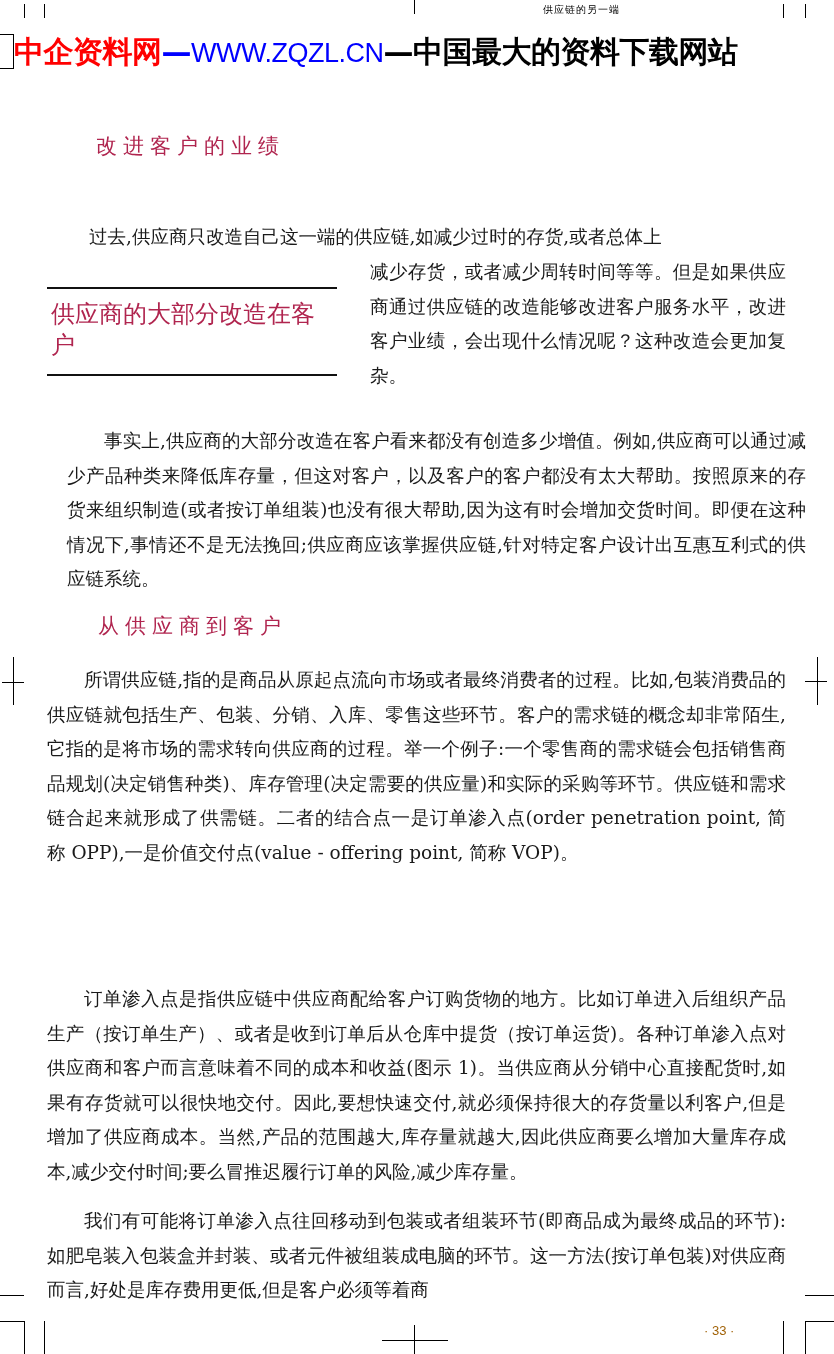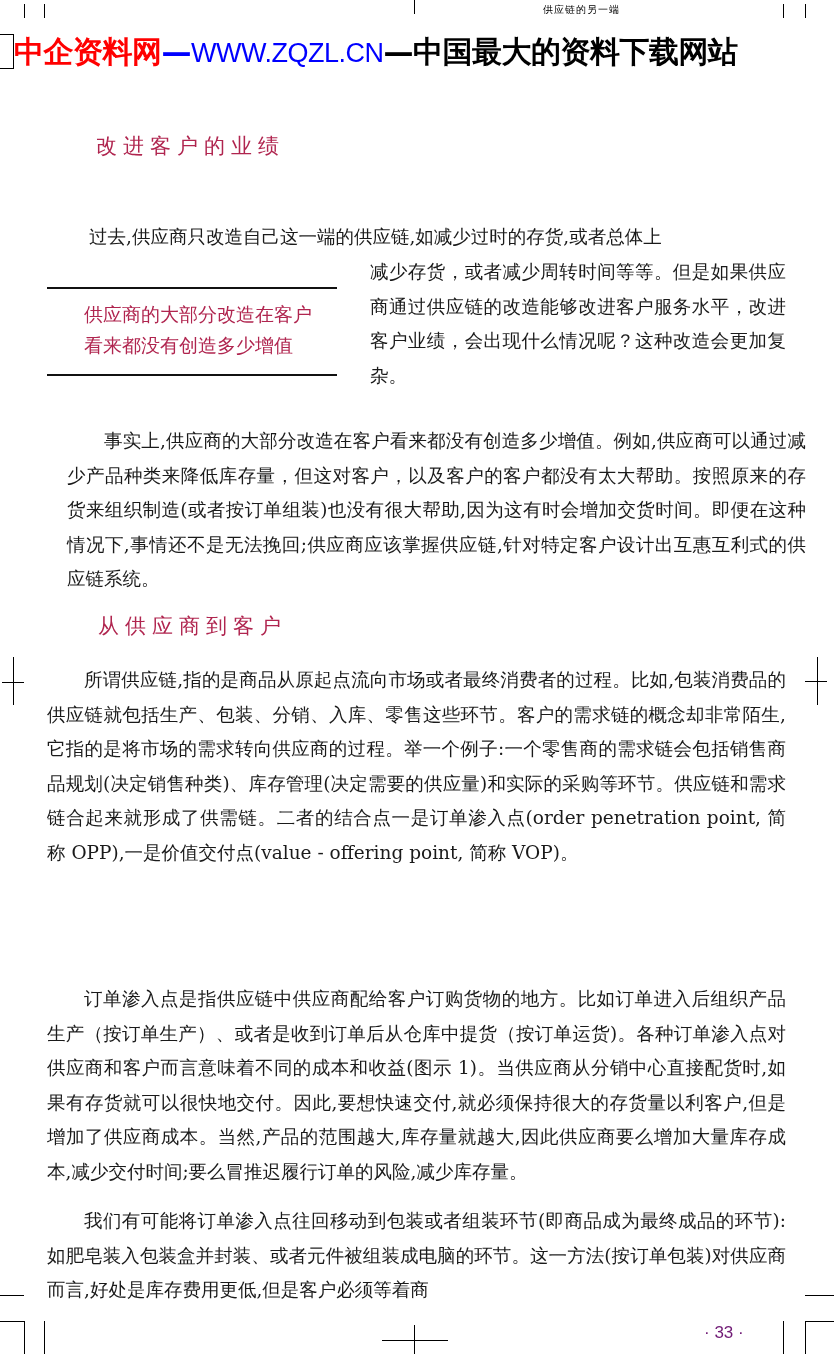--- a/index.html
+++ b/index.html
@@ -36,26 +36,25 @@
     text-align: justify; text-justify: inter-character;
   }
   .indent { text-indent: 2em; }
 
   .pull-quote {
     position: absolute; left: 47px; top: 287px; width: 290px;
     border-top: 2px solid #111; border-bottom: 2px solid #111;
     padding: 10px 0 12px 4px; box-sizing: border-box; height: 89px;
   }
   .pull-quote span {
-    display: block; color: #b0254f; font-size: 19px; line-height: 31px;
+    display: block; color: #b0254f; font-size: 24px; line-height: 31px;
     font-family: "DejaVu Sans", "Liberation Sans", sans-serif;
-    margin-left: 33px;
   }
   .page-number {
-    position: absolute; left: 704px; top: 1323px; font-size: 17px; color: #701a75;
+    position: absolute; left: 704px; top: 1323px; font-size: 13px; color: #a16207;
     font-family: "Liberation Sans", "DejaVu Sans", sans-serif;
   }
 </style>
 </head>
 <body>
 
 <div class="mark vline" style="left:24px;top:4px;height:14px;"></div>
 <div class="mark vline" style="left:44px;top:4px;height:14px;"></div>
 <div class="mark vline" style="left:414px;top:0;height:14px;"></div>
 <div class="mark vline" style="left:783px;top:4px;height:14px;"></div>
@@ -85,21 +84,20 @@
 <div class="banner">
   <span class="red">中企资料网</span><span class="dash">—</span><span class="blue">WWW.ZQZL.CN</span><span class="black">—</span><span class="black">中国最大的资料下载网站</span>
 </div>
 
 <div class="h-section" style="left:96px;top:132px;">改进客户的业绩</div>
 
 <div class="para indent" style="left:52px;top:220px;width:734px;white-space:nowrap;">过去,供应商只改造自己这一端的供应链,如减少过时的存货,或者总体上</div>
 
 <div class="pull-quote">
   <span>供应商的大部分改造在客户</span>
-  <span>看来都没有创造多少增值</span>
 </div>
 
 <div class="para" style="left:370px;top:255px;width:416px;">减少存货，或者减少周转时间等等。但是如果供应商通过供应链的改造能够改进客户服务水平，改进客户业绩，会出现什么情况呢？这种改造会更加复杂。</div>
 
 <div class="para indent" style="left:47px;top:424px;width:739px;margin-left:20px;">事实上,供应商的大部分改造在客户看来都没有创造多少增值。例如,供应商可以通过减少产品种类来降低库存量，但这对客户，以及客户的客户都没有太大帮助。按照原来的存货来组织制造(或者按订单组装)也没有很大帮助,因为这有时会增加交货时间。即便在这种情况下,事情还不是无法挽回;供应商应该掌握供应链,针对特定客户设计出互惠互利式的供应链系统。</div>
 
 <div class="h-section" style="left:98px;top:612px;">从供应商到客户</div>
 
 <div class="para indent" style="left:47px;top:663px;width:739px;">所谓供应链,指的是商品从原起点流向市场或者最终消费者的过程。比如,包装消费品的供应链就包括生产、包装、分销、入库、零售这些环节。客户的需求链的概念却非常陌生,它指的是将市场的需求转向供应商的过程。举一个例子:一个零售商的需求链会包括销售商品规划(决定销售种类)、库存管理(决定需要的供应量)和实际的采购等环节。供应链和需求链合起来就形成了供需链。二者的结合点一是订单渗入点(order penetration point, 简称 OPP),一是价值交付点(value - offering point, 简称 VOP)。</div>
 

